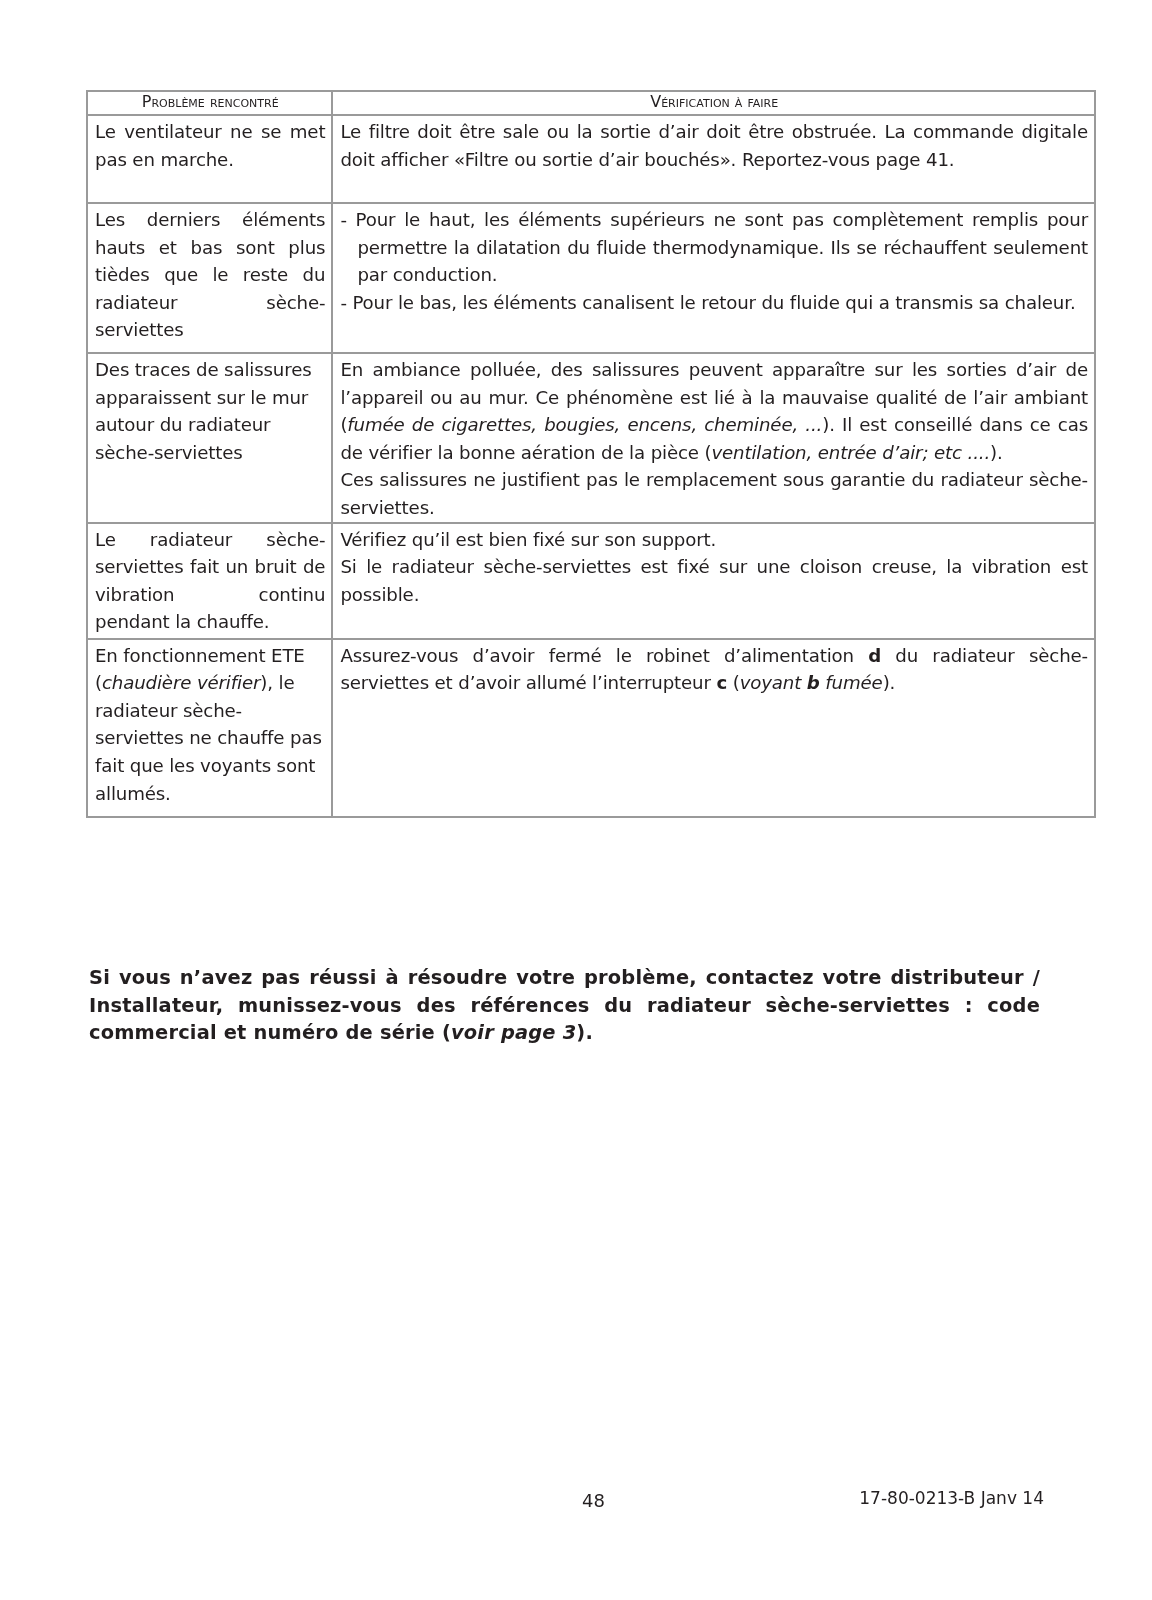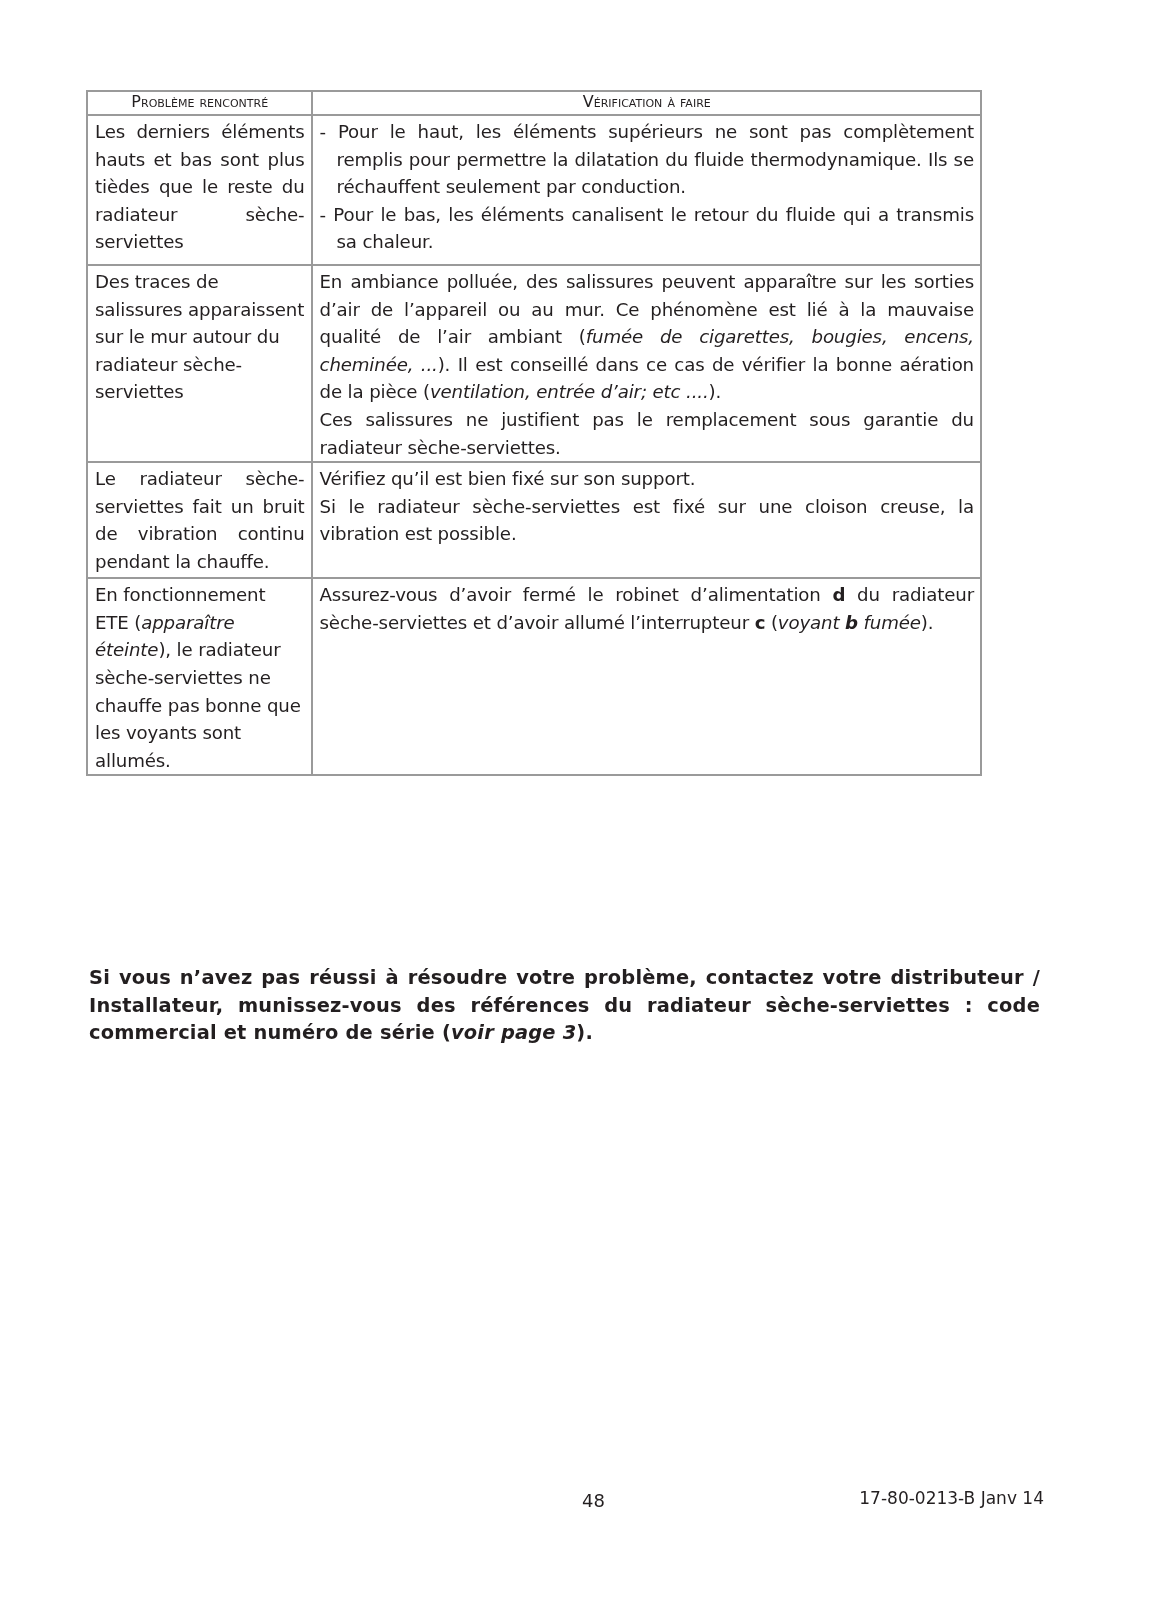--- a/index.html
+++ b/index.html
@@ -4,21 +4,21 @@
 <style>
   html, body { margin: 0; padding: 0; background: #ffffff; }
   body {
     width: 1152px; height: 1600px; position: relative; overflow: hidden;
     font-family: "DejaVu Sans", sans-serif; color: #231f20;
   }
   .page { position: absolute; left: 0; top: 0; width: 1152px; height: 1600px; }
 
   table.trouble {
     position: absolute; left: 86px; top: 90px;
-    width: 896px; border-collapse: collapse;
+    width: 1010px; border-collapse: collapse;
     font-size: 18.2px; line-height: 27.6px; letter-spacing: -0.15px;
   }
   table.trouble th, table.trouble td {
     border: 2.5px solid #9a9a9a; vertical-align: top;
     padding: 2px 6px 0 7px;
   }
   table.trouble th {
     font-weight: normal; font-size: 16px; font-variant: small-caps;
     letter-spacing: 0; line-height: 20px; height: 22px; padding-top: 0; padding-bottom: 0;
     text-align: center;
@@ -64,20 +64,24 @@
         <col class="c1">
         <col class="c2">
       </colgroup>
     <thead>
       <tr>
         <th>Problème rencontré</th>
         <th>Vérification à faire</th>
       </tr>
     </thead>
     <tbody>
+      <tr class="r1">
+        <td class="prob">Le ventilateur ne se met pas en marche.</td>
+        <td class="verif">Le filtre doit être sale ou la sortie d’air doit être obstruée. La commande digitale doit afficher «Filtre ou sortie d’air bouchés». Reportez-vous page 41.</td>
+      </tr>
       <tr class="r2">
         <td class="prob">Les derniers éléments hauts et bas sont plus tièdes que le reste du radiateur sèche-serviettes</td>
         <td class="verif">
           <span class="dash">- Pour le haut, les éléments supérieurs ne sont pas complètement remplis pour permettre la dilatation du fluide thermodynamique. Ils se réchauffent seulement par conduction.</span>
           <span class="dash">- Pour le bas, les éléments canalisent le retour du fluide qui a transmis sa chaleur.</span>
         </td>
       </tr>
       <tr class="r3">
         <td class="prob left">Des traces de salissures apparaissent sur le mur autour du radiateur sèche-serviettes</td>
         <td class="verif">
@@ -86,21 +90,21 @@
         </td>
       </tr>
       <tr class="r4">
         <td class="prob">Le radiateur sèche-serviettes fait un bruit de vibration continu pendant la chauffe.</td>
         <td class="verif">
           <span class="line">Vérifiez qu’il est bien fixé sur son support.</span>
           <span class="line">Si le radiateur sèche-serviettes est fixé sur une cloison creuse, la vibration est possible.</span>
         </td>
       </tr>
       <tr class="r5">
-        <td class="prob left"><span>En fonctionnement ETE (</span><em>apparaître éteinte</em><span>), le radiateur sèche-serviettes ne chauffe pas bonne que les voyants sont allumés.</span></td>
+        <td class="prob left"><span>En fonctionnement ETE (</span><em>chaudière vérifier</em><span>), le radiateur sèche-serviettes ne chauffe pas fait que les voyants sont allumés.</span></td>
         <td class="verif"><span>Assurez-vous d’avoir fermé le robinet d’alimentation </span><b class="strong">d</b><span> du radiateur sèche-serviettes et d’avoir allumé l’interrupteur </span><b class="strong">c</b><span> (</span><em>voyant </em><em><b class="strong">b</b></em><em> fumée</em><span>).</span></td>
       </tr>
     </tbody>
   </table>
 
   <div class="note">
     <p><span>Si vous n’avez pas réussi à résoudre votre problème, contactez votre distributeur / Installateur, munissez-vous des références du radiateur sèche-serviettes : code commercial et numéro de série (</span><em>voir page 3</em><span>).</span></p>
   </div>
 
   <div class="footer-page">48</div>

